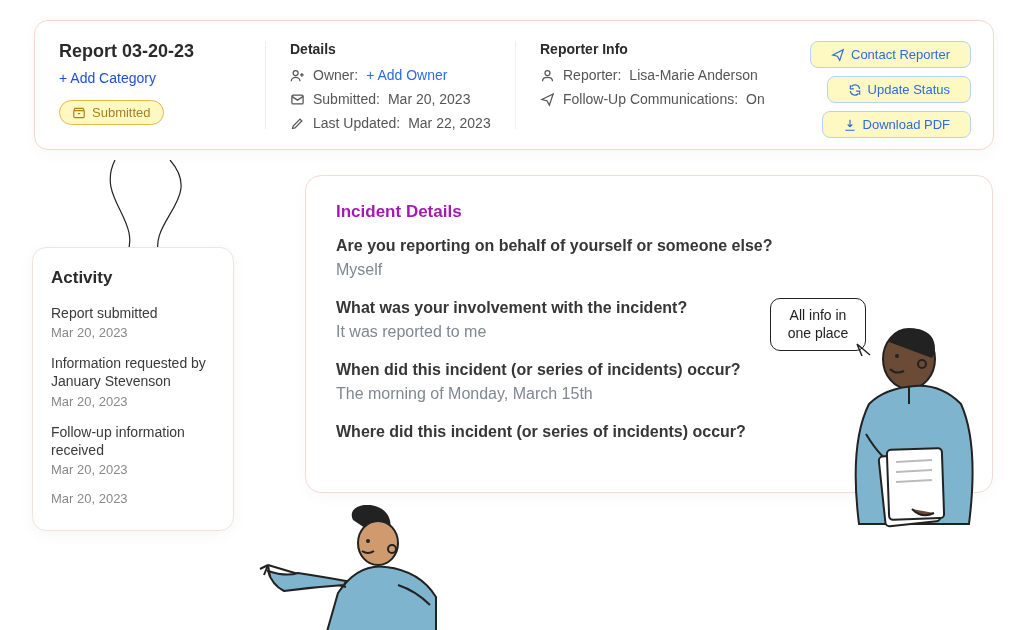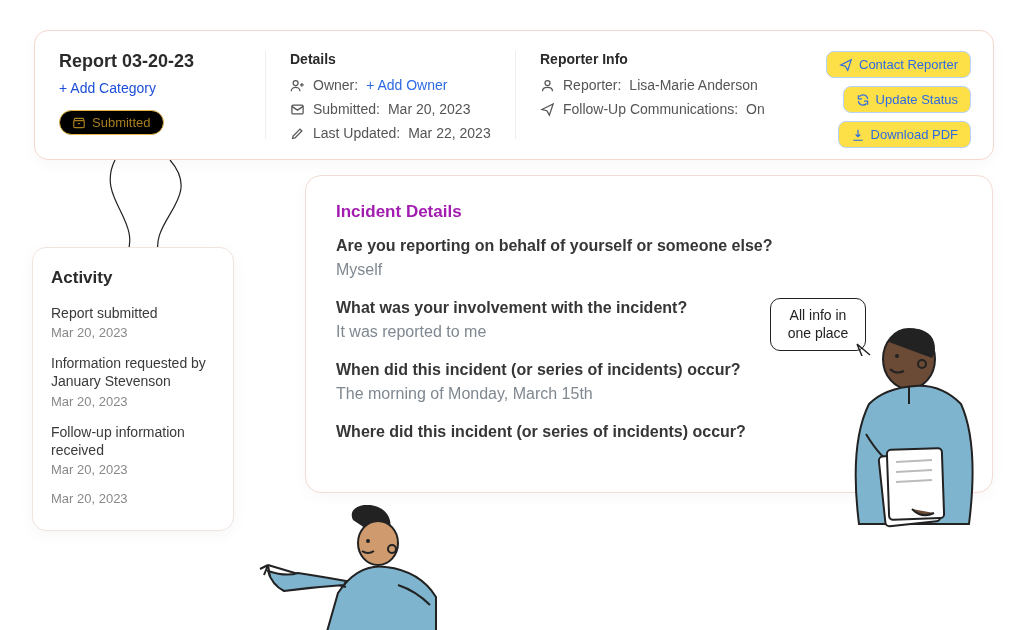--- a/index.html
+++ b/index.html
@@ -8,52 +8,52 @@
     background: #ffffff;
     width: 1024px;
     height: 630px;
     position: relative;
     overflow: hidden;
   }
 
   
   .header-card {
     position: absolute;
-    left: 34px; top: 30px;
+    left: 34px; top: 20px;
     width: 960px; height: 130px;
     background: #fff;
     border: 1px solid #f5d7cd;
     border-radius: 14px;
     box-shadow: 0 4px 16px rgba(0,0,0,.03);
     display: flex;
     padding: 20px 22px 20px 24px;
   }
   .col1 { width: 206px; }
   .col2 { width: 250px; border-left: 1px solid #eee; padding-left: 24px; }
   .col3 { flex: 1; border-left: 1px solid #eee; padding-left: 24px; }
   .col4 { width: 140px; display: flex; flex-direction: column; gap: 8px; align-items: flex-end; }
 
   .report-title { font-size: 18px; font-weight: 700; color: #2a2a2a; margin-bottom: 8px; }
   .add-category { color:#1d4ed8; font-size: 14px; cursor: pointer; margin-bottom: 14px; }
   .status-chip {
     display: inline-flex; align-items: center; gap: 6px;
     border: 1px solid #e4b94a; color: #a87f1d; border-radius: 999px;
-    padding: 4px 12px; font-size: 13px; background: #000000;
+    padding: 4px 12px; font-size: 13px; background: #fef9c3;
   }
   .status-chip .ic { width: 14px; height: 14px; }
 
   .section-label { font-weight: 700; color:#2a2a2a; font-size: 14px; margin-bottom: 10px; }
   .meta-line { display:flex; align-items:center; gap:8px; font-size: 14px; color:#555; margin-bottom: 8px; white-space: nowrap; }
   .meta-line .ic { width:15px; height:15px; color:#555; flex-shrink:0; }
   .meta-line .link { color:#2d6ae3; cursor:pointer; }
 
   .action-btn {
     display:inline-flex; align-items:center; gap:6px;
-    border:1px solid #b7d2f7; color:#2d6ae3; background:#fde047;
-    border-radius:8px; padding:5px 12px; font-size:13px; white-space: nowrap;
+    border:1px solid #b7d2f7; color:#2d6ae3; background:#fef9c3;
+    border-radius:8px; padding:5px 20px; font-size:13px; white-space: nowrap;
     cursor:pointer;
   }
   .action-btn .ic { width:14px; height:14px; }
 
   
   .activity-card {
     position:absolute; left:32px; top:247px; width:202px;
     background:#fff; border:1px solid #f1e4df; border-radius:14px;
     box-shadow:0 4px 16px rgba(0,0,0,.04);
     padding:20px 18px 24px;

